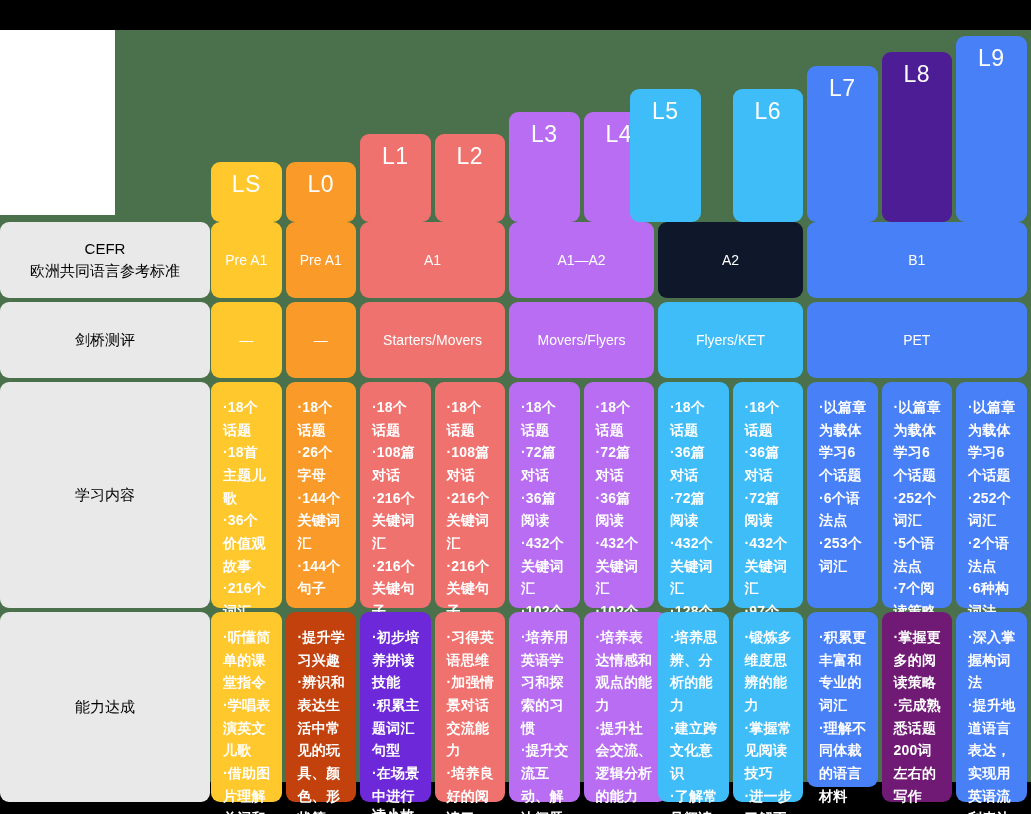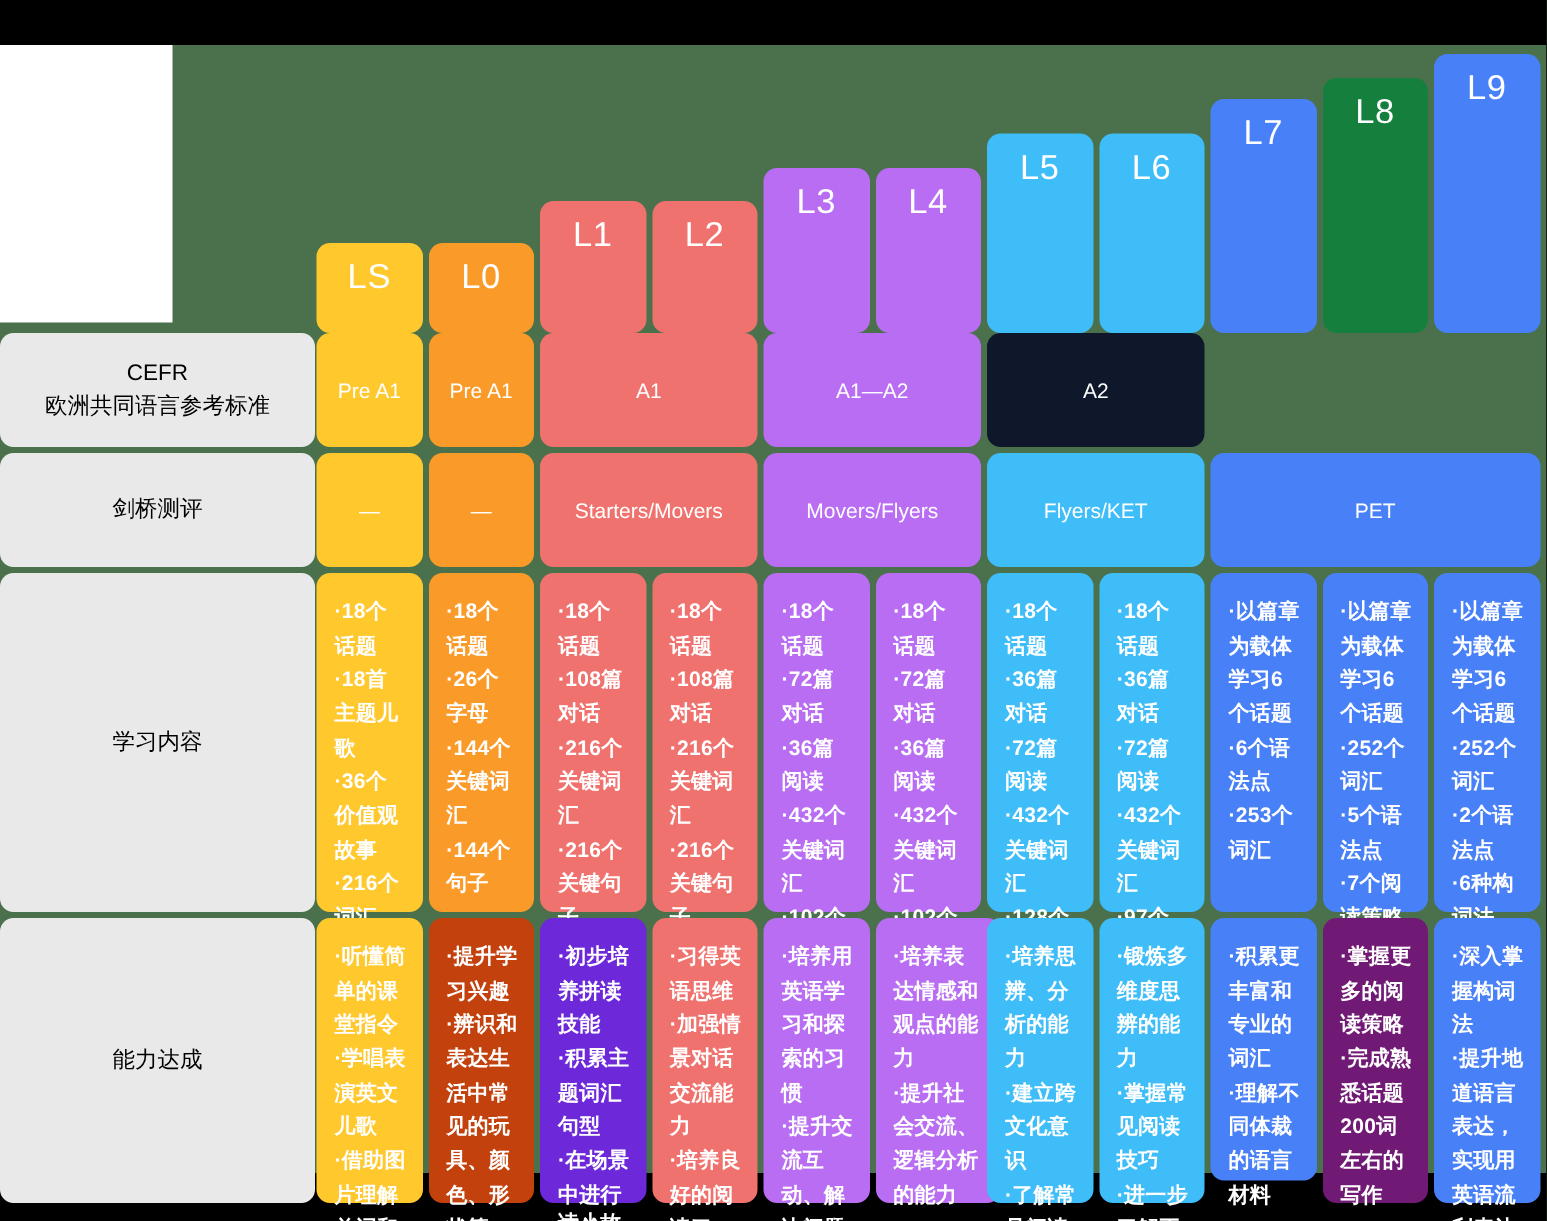--- a/index.html
+++ b/index.html
@@ -102,30 +102,30 @@
       </div>
       <div class="stair-cell" style="left: 434.5px; width: 70.5px; height: 88px; background: rgb(240, 114, 110);">
         <span>L2</span>
       </div>
       <div class="stair-cell" style="left: 509px; width: 70.5px; height: 110px; background: rgb(184, 109, 242);">
         <span>L3</span>
       </div>
       <div class="stair-cell" style="left: 583.5px; width: 70.5px; height: 110px; background: rgb(184, 109, 242);">
         <span>L4</span>
       </div>
-      <div class="stair-cell" style="left: 658px; width: 70.5px; height: 133px; background: rgb(63, 189, 248);">
+      <div class="stair-cell" style="left: 630px; width: 70.5px; height: 133px; background: rgb(63, 189, 248);">
         <span>L5</span>
       </div>
       <div class="stair-cell" style="left: 732.5px; width: 70.5px; height: 133px; background: rgb(63, 189, 248);">
         <span>L6</span>
       </div>
       <div class="stair-cell" style="left: 807px; width: 70.5px; height: 156px; background: rgb(72, 128, 248);">
         <span>L7</span>
       </div>
-      <div class="stair-cell" style="left: 881.5px; width: 70.5px; height: 170px; background: #15803d;">
+      <div class="stair-cell" style="left: 881.5px; width: 70.5px; height: 170px; background: #4c1d95;">
         <span>L8</span>
       </div>
       <div class="stair-cell" style="left: 956px; width: 70.5px; height: 186px; background: rgb(72, 128, 248);">
         <span>L9</span>
       </div>
     </div>
   <div id="grid">
       <div class="cell label" style="left: 0px; top: 0px; width: 210px; height: 76px;">
         <span class="lbl-lines">CEFR
 欧洲共同语言参考标准</span>
@@ -137,20 +137,23 @@
         <span>Pre A1</span>
       </div>
       <div class="cell small" style="left: 360px; top: 0px; width: 145px; height: 76px; background: rgb(240, 114, 110);">
         <span>A1</span>
       </div>
       <div class="cell small" style="left: 509px; top: 0px; width: 145px; height: 76px; background: rgb(184, 109, 242);">
         <span>A1—A2</span>
       </div>
       <div class="cell small" style="left: 658px; top: 0px; width: 145px; height: 76px; background: #0f172a;">
         <span>A2</span>
+      </div>
+      <div class="cell small" style="left: 807px; top: 0px; width: 219.5px; height: 76px; background: rgb(72, 128, 248);">
+        <span>B1</span>
       </div>
       <div class="cell label" style="left: 0px; top: 80px; width: 210px; height: 76px;">
         <span class="lbl-lines">剑桥测评</span>
       </div>
       <div class="cell small" style="left: 211px; top: 80px; width: 70.5px; height: 76px; background: rgb(255, 200, 44);">
         <span>—</span>
       </div>
       <div class="cell small" style="left: 285.5px; top: 80px; width: 70.5px; height: 76px; background: rgb(250, 154, 40);">
         <span>—</span>
       </div>

